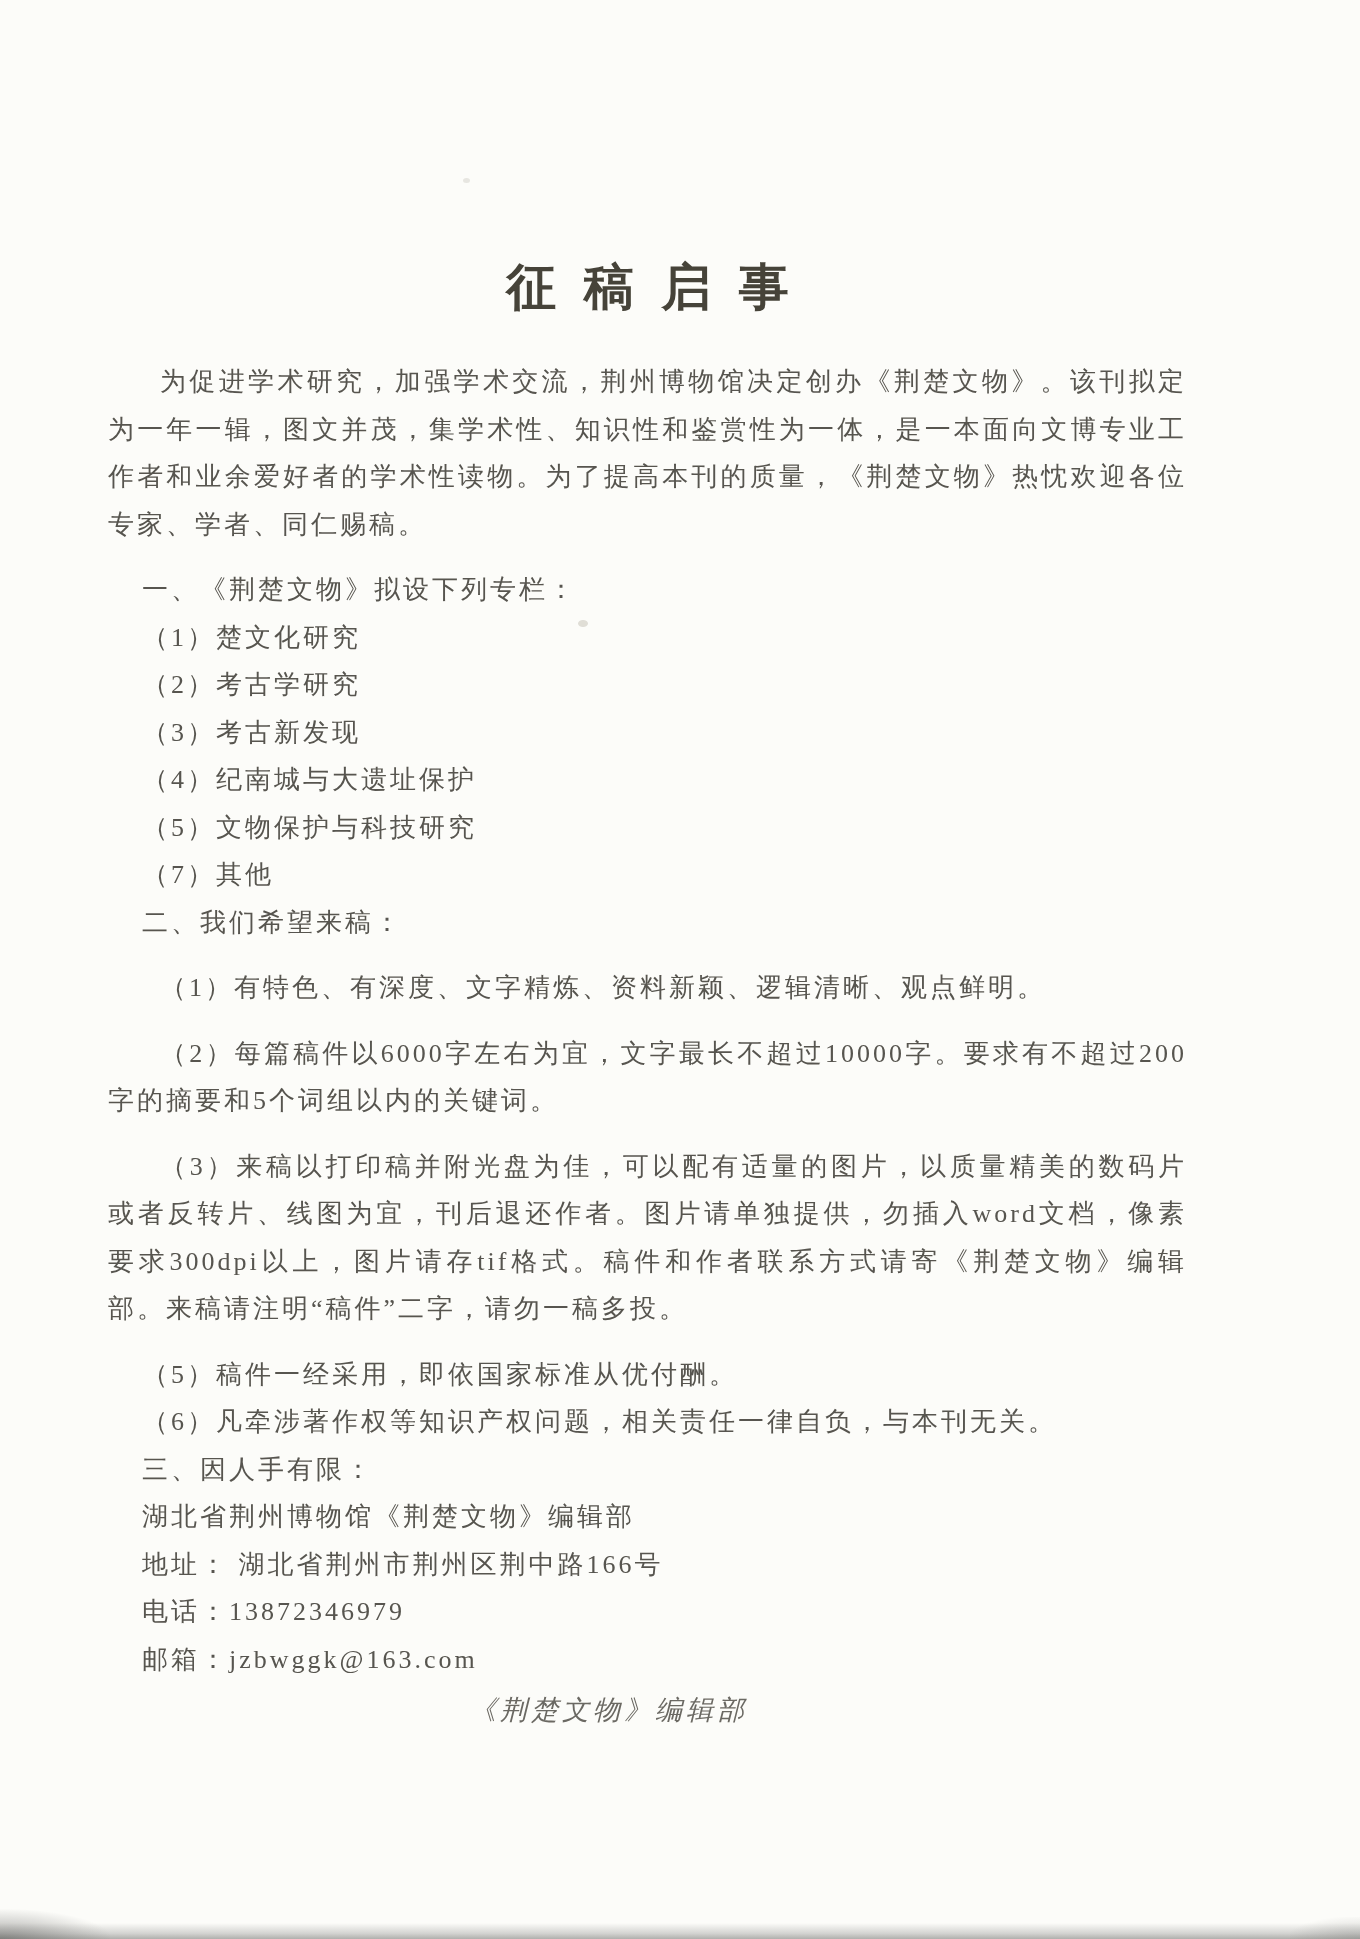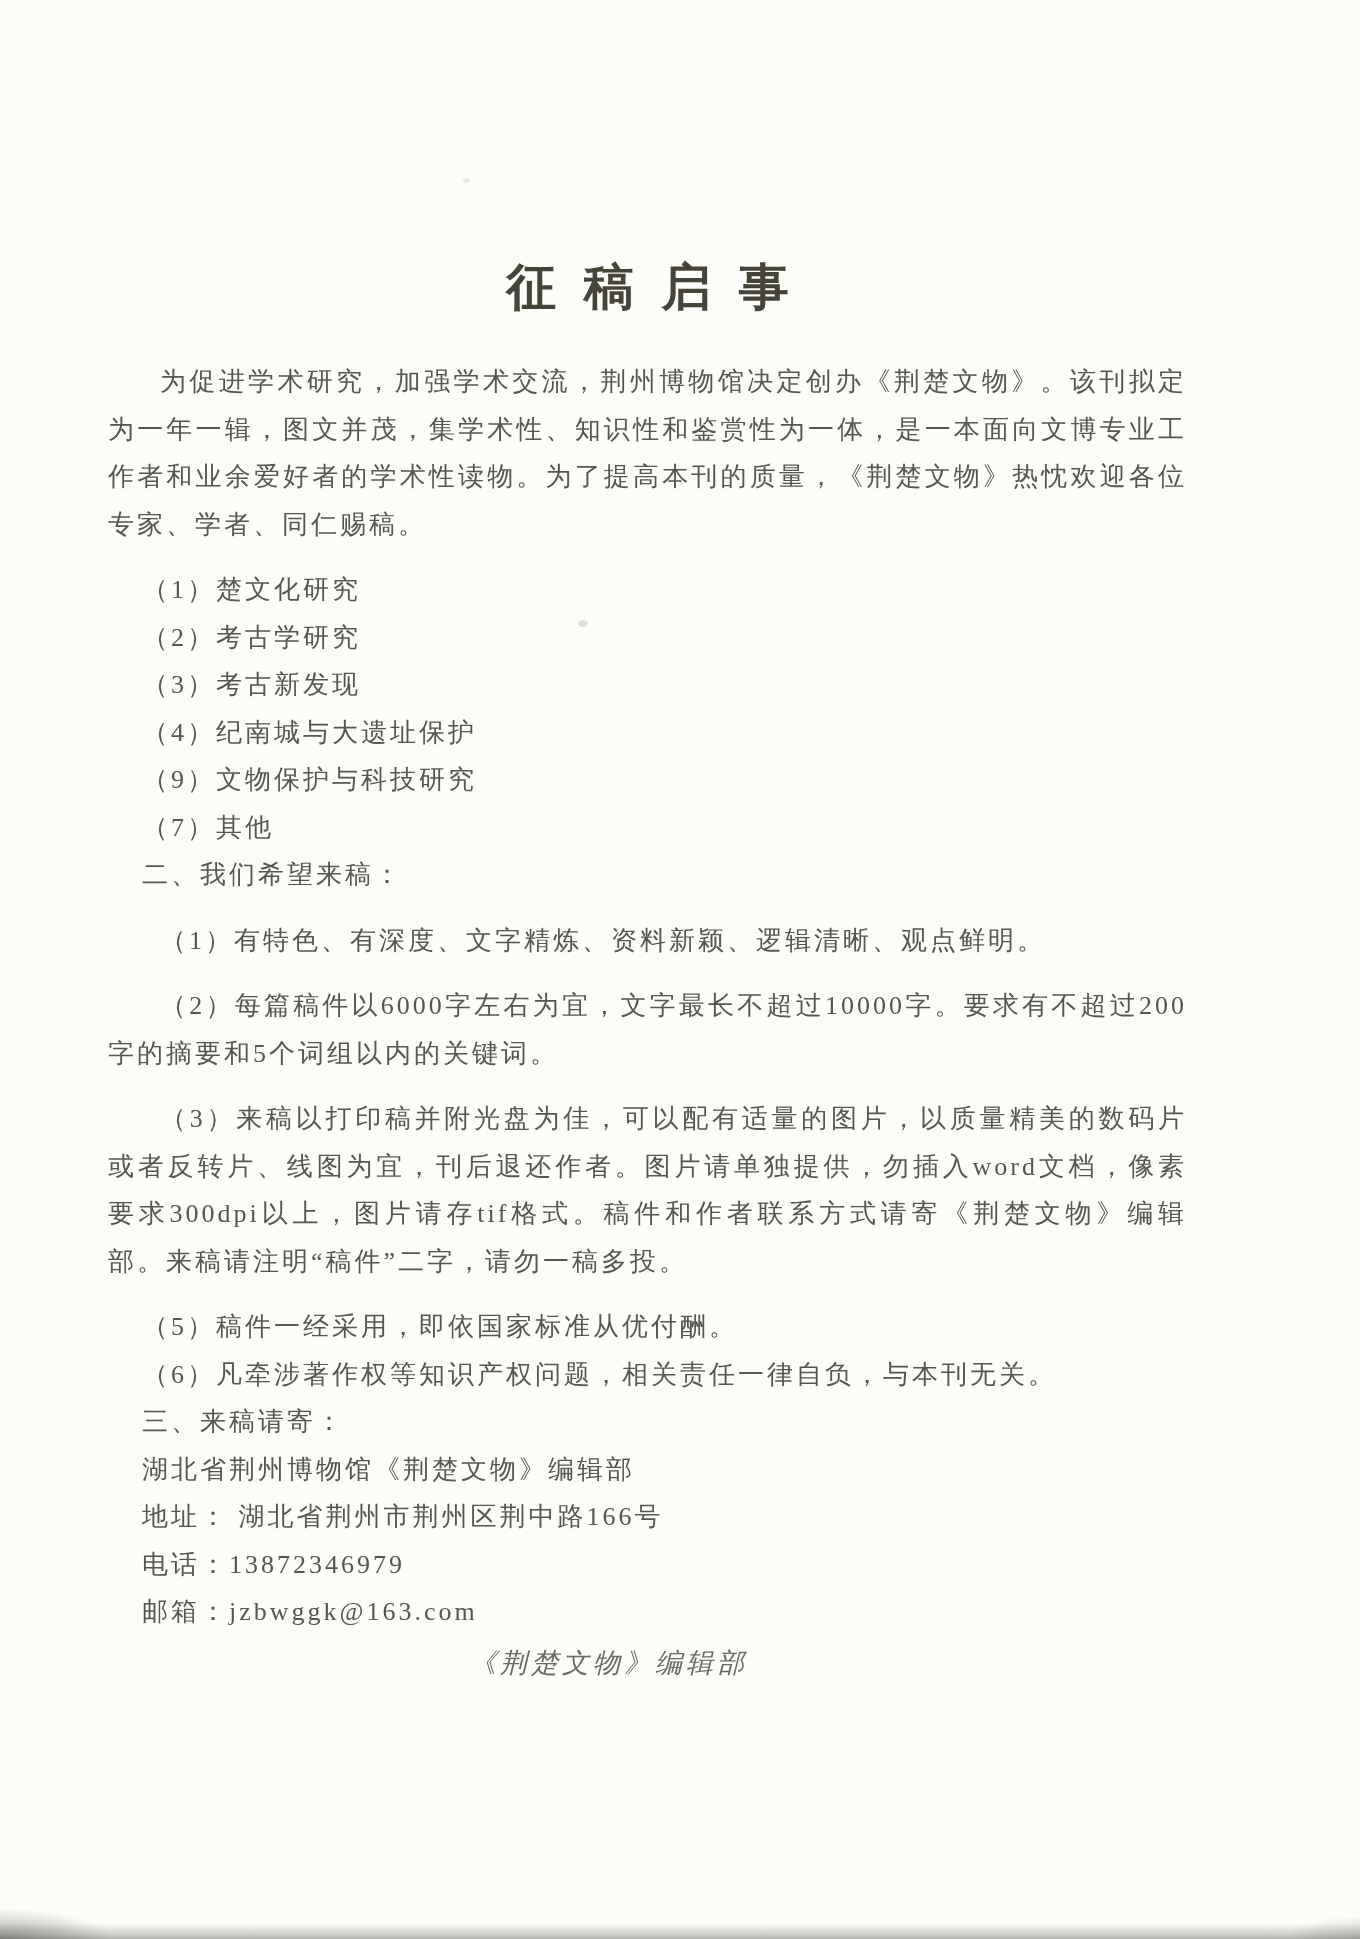--- a/index.html
+++ b/index.html
@@ -82,35 +82,36 @@
 
 <div class="page">
   <div class="content">
 
     <h1 class="doc-title">征稿启事</h1>
 
     <div class="body-text">
 
       <p class="par">为促进学术研究，加强学术交流，荆州博物馆决定创办《荆楚文物》。该刊拟定为一年一辑，图文并茂，集学术性、知识性和鉴赏性为一体，是一本面向文博专业工作者和业余爱好者的学术性读物。为了提高本刊的质量，《荆楚文物》热忱欢迎各位专家、学者、同仁赐稿。</p>
 
+      <p class="line">一、《荆楚文物》拟设下列专栏：</p>
       <p class="line">（1）楚文化研究</p>
       <p class="line">（2）考古学研究</p>
       <p class="line">（3）考古新发现</p>
       <p class="line">（4）纪南城与大遗址保护</p>
-      <p class="line">（9）文物保护与科技研究</p>
+      <p class="line">（5）文物保护与科技研究</p>
       <p class="line">（7）其他</p>
 
       <p class="line">二、我们希望来稿：</p>
       <p class="par">（1）有特色、有深度、文字精炼、资料新颖、逻辑清晰、观点鲜明。</p>
       <p class="par">（2）每篇稿件以6000字左右为宜，文字最长不超过10000字。要求有不超过200字的摘要和5个词组以内的关键词。</p>
       <p class="par">（3）来稿以打印稿并附光盘为佳，可以配有适量的图片，以质量精美的数码片或者反转片、线图为宜，刊后退还作者。图片请单独提供，勿插入word文档，像素要求300dpi以上，图片请存tif格式。稿件和作者联系方式请寄《荆楚文物》编辑部。来稿请注明“稿件”二字，请勿一稿多投。</p>
       <p class="line">（5）稿件一经采用，即依国家标准从优付酬。</p>
       <p class="line">（6）凡牵涉著作权等知识产权问题，相关责任一律自负，与本刊无关。</p>
 
-      <p class="line">三、来稿请寄：</p>
+      <p class="line">三、因人手有限：</p>
       <p class="line">湖北省荆州博物馆《荆楚文物》编辑部</p>
       <p class="line">地址： 湖北省荆州市荆州区荆中路166号</p>
       <p class="line">电话：13872346979</p>
       <p class="line">邮箱：jzbwggk@163.com</p>
 
       <p class="signature">《荆楚文物》编辑部</p>
     </div>
   </div>
 
   <div class="speck-1"></div>

